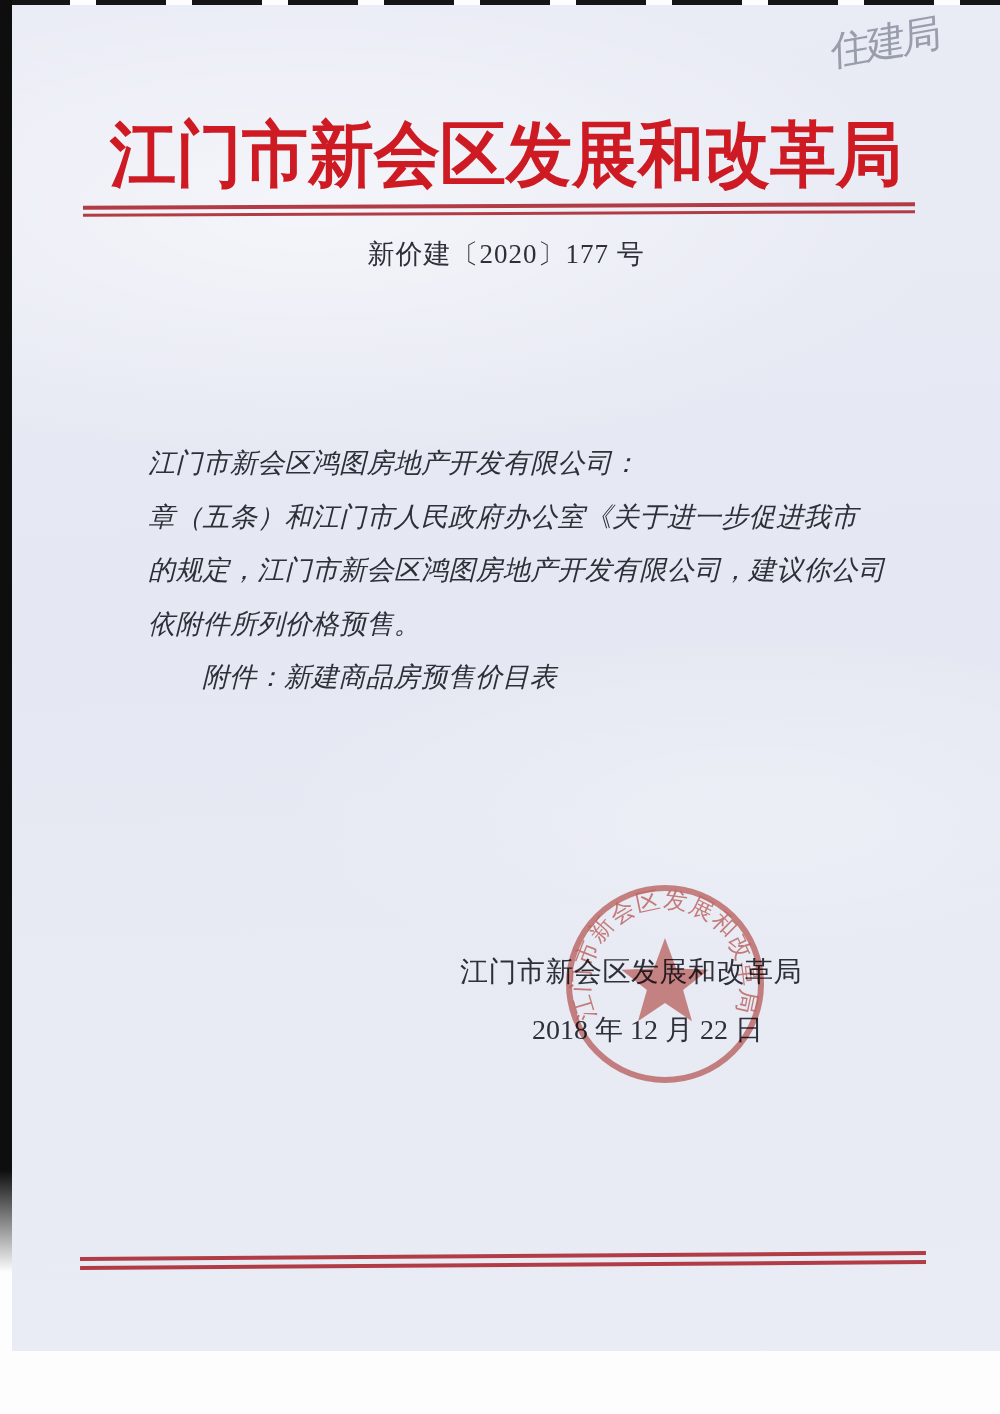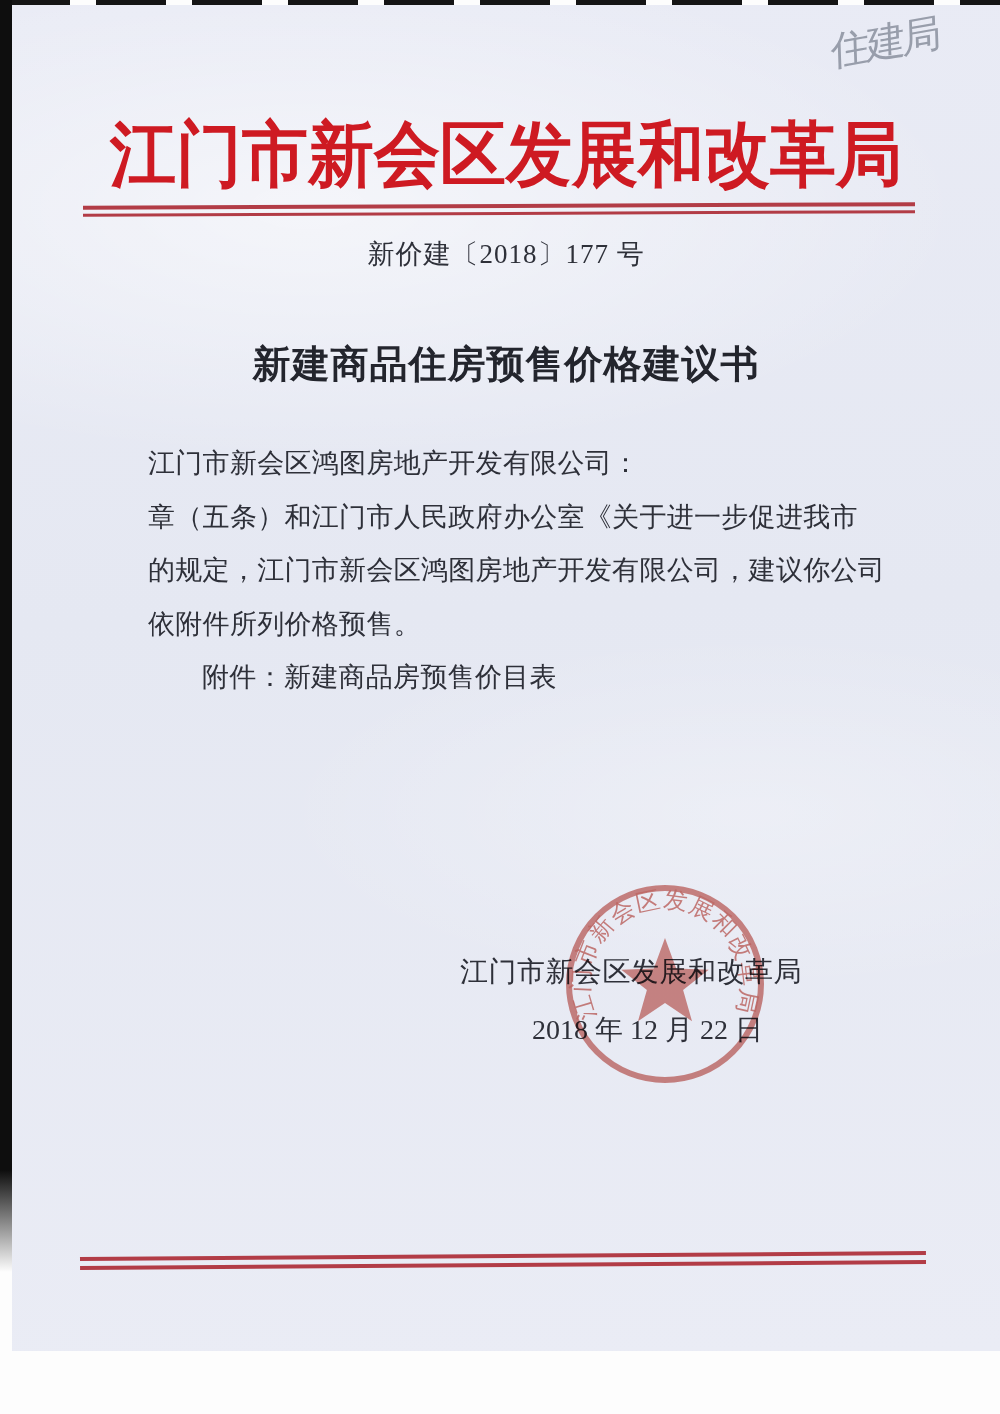--- a/index.html
+++ b/index.html
@@ -56,21 +56,21 @@
     text-align:center;font-size:27px;color:var(--text-dark);letter-spacing:1px;
   }
   .title{
     position:absolute;top:334px;left:0;width:100%;margin:0;
     text-align:center;font-size:38px;font-weight:bold;color:#23252d;letter-spacing:1px;
   }
   .bodytext{
     position:absolute;top:432px;left:136px;width:714px;
     font-size:27px;color:var(--text-dark);line-height:53.5px;letter-spacing:.3px;
   }
-  .bline{white-space:nowrap;}
+  .bline{white-space:nowrap;font-style:italic;}
   .indent{text-indent:2em;}
   .sig-agency{
     position:absolute;top:948px;left:448px;
     font-size:28px;color:var(--text-dark);letter-spacing:.5px;white-space:nowrap;
   }
   .sig-date{
     position:absolute;top:1006px;left:520px;
     font-size:28px;color:var(--text-dark);white-space:nowrap;
   }
   .seal{
@@ -95,23 +95,22 @@
   <div class="edge-left"></div>
 
   <div class="paper">
 
     <div class="handwriting">住建局</div>
 
     <h1 class="agency">江门市新会区发展和改革局</h1>
 
     <div class="headline"></div>
 
-    <div class="docno">新价建〔2018〕177 号</div>
+    <div class="docno">新价建〔2020〕177 号</div>
 
-    <h2 class="title">新建商品住房预售价格建议书</h2>
 
     <div class="bodytext">
       <div class="bline">江门市新会区鸿图房地产开发有限公司：</div>
       <div class="bline">章（五条）和江门市人民政府办公室《关于进一步促进我市</div>
       <div class="bline">的规定，江门市新会区鸿图房地产开发有限公司，建议你公司</div>
       <div class="bline">依附件所列价格预售。</div>
       <div class="bline indent">附件：新建商品房预售价目表</div>
     </div>
 
     <div class="sig-agency">江门市新会区发展和改革局</div>

